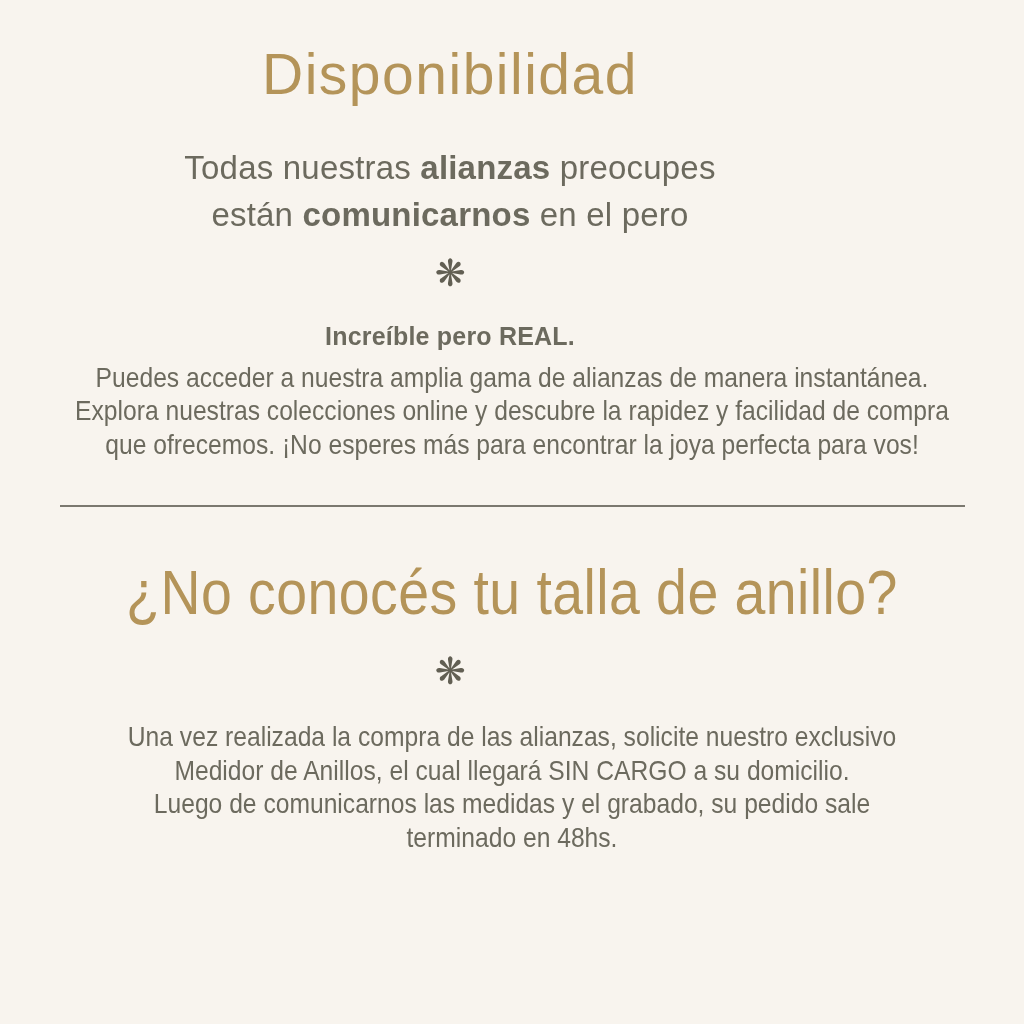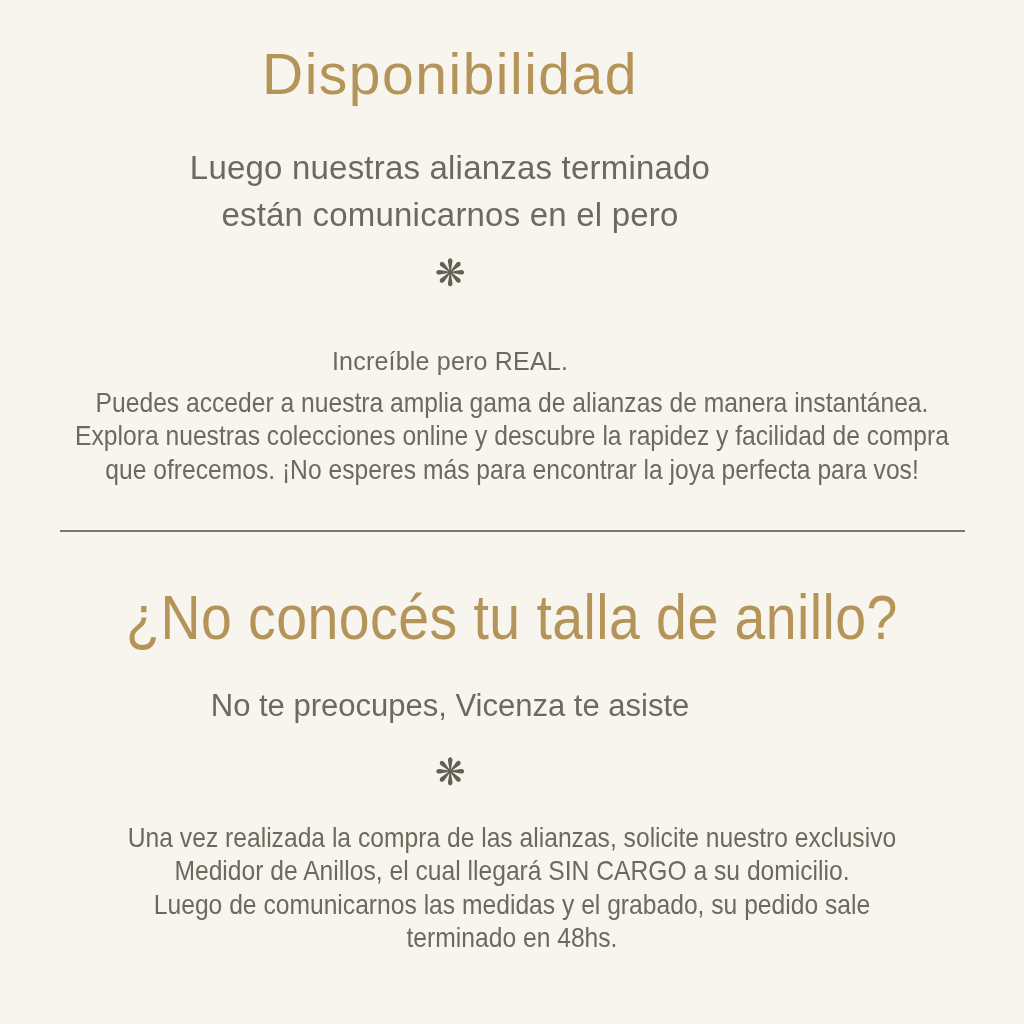--- a/index.html
+++ b/index.html
@@ -27,31 +27,31 @@
     line-height: 1.0;
     color: var(--gold, #b49459);
   }
   .subtitle {
     margin-top: 42px;
     font-size: 33px;
     font-weight: 400;
     line-height: 1.42;
     letter-spacing: 0.2px;
   }
-  .subtitle .b, .lead, .bodytext .b { font-weight: 400; }
+  .subtitle .b, .lead, .bodytext .b { font-weight: 700; }
   .asterisk {
     margin-top: 16px;
     font-family: "DejaVu Sans", sans-serif;
     font-size: 37px;
     line-height: 1.0;
     color: var(--asterisk, #625f53);
   }
   .asterisk2 { margin-top: 26px; }
   .lead {
-    margin-top: 53px;
+    margin-top: 28px;
     font-size: 25px;
     line-height: 1.3;
     letter-spacing: 0.2px;
   }
   
   .narrow {
     width: 1160px;
     margin-left: -68px;
     transform: scaleX(0.88);
     transform-origin: 50% 0;
@@ -90,43 +90,40 @@
 </style>
 </head>
 <body>
 
 <div class="page">
 
   <div class="section">
     <div class="h1">Disponibilidad</div>
 
     <div class="subtitle">
-        <div><span>Luego nuestras </span><span class="b">alianzas</span><span> terminado</span></div>
+        <div><span>Todas nuestras </span><span class="b">alianzas</span><span> preocupes</span></div>
         <div><span>están </span><span class="b">comunicarnos</span><span> en el pero</span></div>
       </div>
 
     <div class="asterisk">❋</div>
 
     <div class="lead">Increíble pero REAL.</div>
 
     <div class="bodytext narrow">
         <div><span>Puedes acceder a nuestra amplia gama de alianzas de manera instantánea.</span></div>
         <div><span>Explora nuestras colecciones online y descubre la rapidez y facilidad de compra</span></div>
         <div><span>que ofrecemos. ¡No esperes más para encontrar la joya perfecta para vos!</span></div>
       </div>
   </div>
 
   <hr class="divider">
 
   <div class="section">
     <div class="h2 narrow">¿No conocés tu talla de anillo?</div>
 
-    <div class="subtitle2">
-        <div><span>No te preocupes, </span><span class="b">Vicenza</span><span> te asiste</span></div>
-      </div>
 
     <div class="asterisk asterisk2">❋</div>
 
     <div class="bodytext2 narrow">
         <div><span>Una vez realizada la compra de las alianzas, solicite nuestro exclusivo</span></div>
         <div><span class="b">Medidor de Anillos</span><span>, el cual llegará </span><span class="b">SIN CARGO</span><span> a su domicilio.</span></div>
         <div><span>Luego de comunicarnos las medidas y el grabado, su pedido sale</span></div>
         <div><span>terminado en 48hs.</span></div>
       </div>
   </div>

